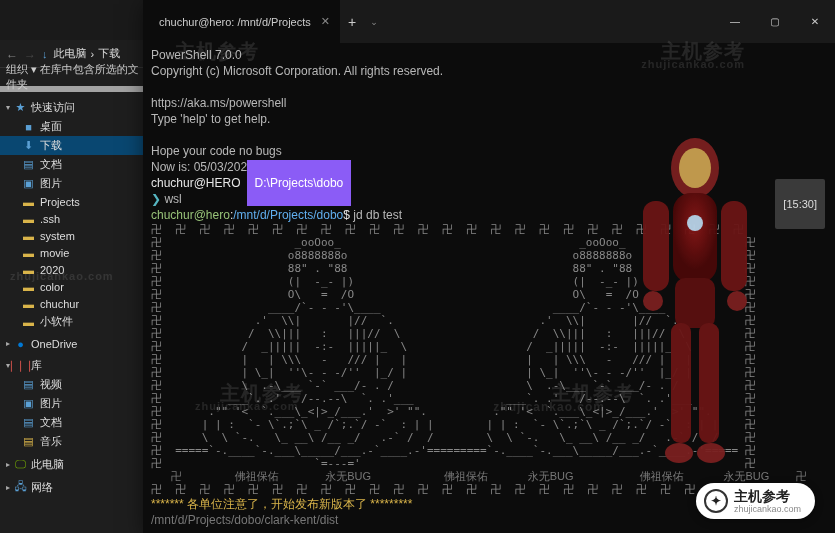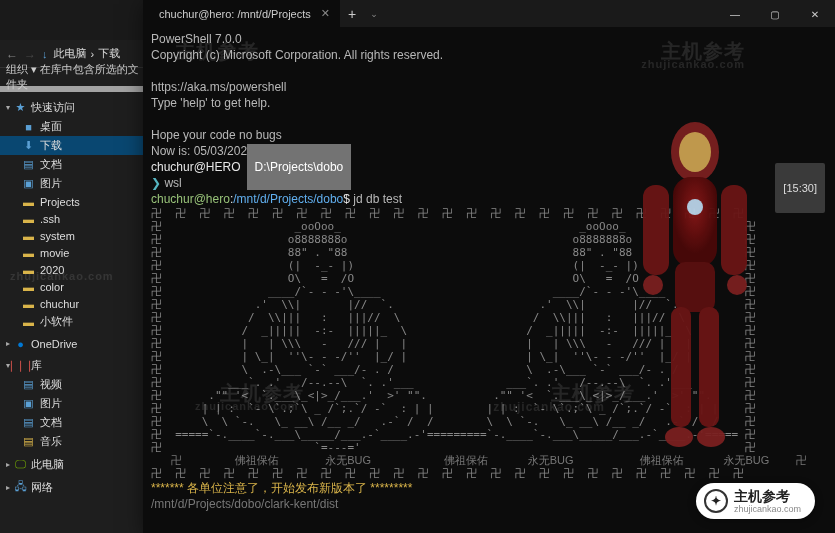--- a/index.html
+++ b/index.html
@@ -25,35 +25,35 @@
 .ico-doc { color:#5a9fd4; }
 .ico-img { color:#5a9fd4; }
 .ico-onedrive { color:#0078d4; }
 .ico-lib { color:#d9544d; }
 .ico-video { color:#5a9fd4; }
 .ico-music { color:#d9b44a; }
 .ico-pc { color:#7fba00; }
 .ico-net { color:#5a9fd4; }
 
 .terminal-window { position:absolute; left:143px; top:0; width:692px; height:533px; background:#0c0c0c; color:#ccc; z-index:2; box-shadow:0 4px 20px rgba(0,0,0,0.5); }
-.titlebar { height:27px; background:#1a1a1a; display:flex; justify-content:space-between; }
+.titlebar { height:43px; background:#1a1a1a; display:flex; align-items:center; justify-content:space-between; }
 .titlebar-left { display:flex; align-items:center; height:100%; }
 .tab { display:flex; align-items:center; height:100%; background:#0c0c0c; padding:0 10px; gap:6px; font-size:11px; color:#ccc; }
 .tab .apple { font-size:12px; }
 .tab .close { color:#888; font-size:11px; margin-left:4px; }
 .new-tab { padding:0 8px; color:#ccc; font-size:14px; }
 .dropdown { padding:0 6px; color:#888; font-size:9px; }
 .titlebar-right { display:flex; }
 .win-btn { width:40px; height:28px; display:flex; align-items:center; justify-content:center; color:#ccc; font-size:10px; }
 
 .terminal-body { position:relative; height:505px; overflow:hidden; font-family:"Cascadia Code","Consolas",monospace; font-size:12px; line-height:16px; padding:4px 8px; color:#b8b8b8; }
 .terminal-body .line { white-space:pre; }
 .cyan { color:#56b6c2; }
 .white { color:#e6e6e6; }
-.highlight { background:#737373; color:#fff; padding:16px 4px; }
+.highlight { background:#8b5cf6; color:#fff; padding:16px 4px; }
 .prompt-user { color:#98c379; }
 .prompt-path { color:#61afef; }
 .time-badge { position:absolute; right:10px; top:136px; background:#3a3a3a; color:#ddd; padding:17px 8px; font-size:11px; border-radius:2px; }
 
 .ascii-art { font-family:monospace; font-size:11px; line-height:13px; color:#888; white-space:pre; letter-spacing:0; }
 .yellow-text { color:#d9b44a; }
 .gray-text { color:#777; }
 
 .ironman { position:absolute; right:40px; top:80px; width:200px; height:380px; z-index:0; opacity:0.95; }
 

